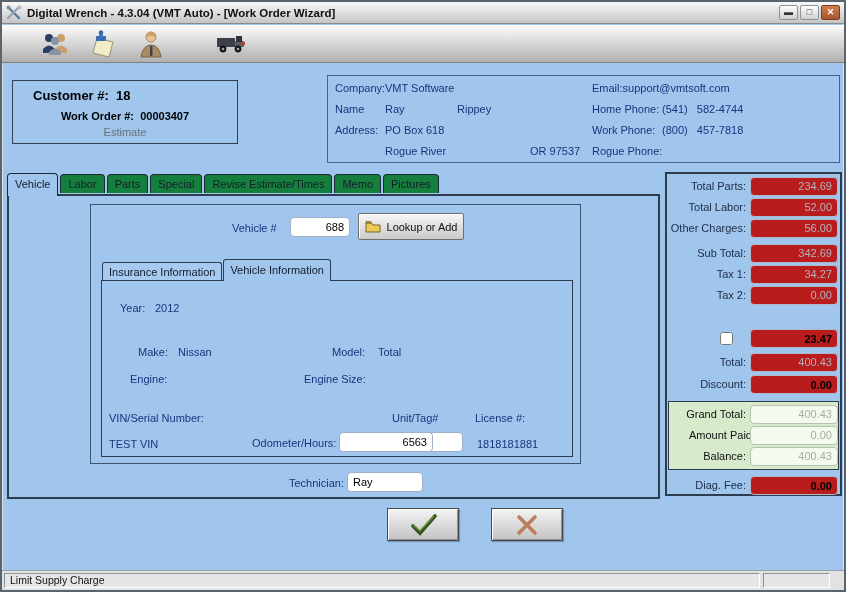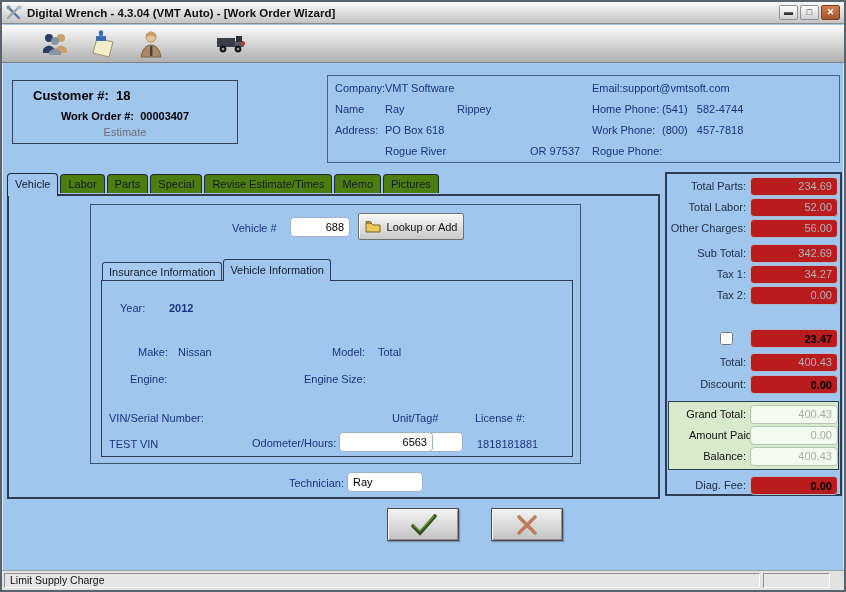--- a/index.html
+++ b/index.html
@@ -37,21 +37,21 @@
   
   .customer-box{position:absolute;left:10px;top:78px;width:226px;height:64px;border:1px solid #33404f;}
   .cust-line1{position:absolute;left:20px;top:7px;font-size:13px;font-weight:bold;color:#000;}
   .cust-line2{position:absolute;left:0;top:29px;width:100%;text-align:center;font-size:11px;font-weight:bold;color:#000;}
   .cust-line3{position:absolute;left:0;top:45px;width:100%;text-align:center;font-size:11px;color:#6a6f76;}
   
   .company-box{position:absolute;left:325px;top:73px;width:513px;height:88px;border:1px solid #44608c;}
   
   .tabs{position:absolute;left:5px;top:171px;height:21px;display:flex;align-items:center;z-index:5;}
   .tab{border:1px solid #1f2a38;border-bottom:none;border-radius:4px 4px 0 0;
-    background:#4d7c0f;padding:0 7px;height:19px;line-height:19px;font-size:11px;color:#131c2a;margin-right:2px;}
+    background:#15803d;padding:0 7px;height:19px;line-height:19px;font-size:11px;color:#131c2a;margin-right:2px;}
   .tab.active{background:#a0c6ee;height:23px;line-height:21px;margin-bottom:-2px;position:relative;z-index:6;}
   .itabs{position:absolute;left:100px;top:257px;height:21px;display:flex;align-items:flex-end;z-index:4;}
   .itab{border:1px solid #2e3c50;border-bottom:none;border-radius:3px 3px 0 0;
     background:#a7cbf0;padding:0 6px;height:18px;line-height:18px;font-size:11px;color:#131c2a;margin-right:1px;}
   .itab.active{background:#a0c6ee;height:22px;line-height:20px;margin-bottom:-1px;position:relative;z-index:5;}
   
   .main-panel{position:absolute;left:5px;top:192px;width:653px;height:305px;border:2px solid #2e3c50;}
   .group-box{position:absolute;left:88px;top:202px;width:491px;height:260px;border:1px solid #3c556e;}
   .itab-panel{position:absolute;left:99px;top:278px;width:472px;height:177px;border:1px solid #2e3c50;}
   
@@ -198,21 +198,21 @@
     <span>Lookup or Add</span>
   </div>
 
   <div class="itabs">
     <div class="itab">Insurance Information</div>
     <div class="itab active">Vehicle Information</div>
   </div>
   <div class="itab-panel"></div>
 
   <span class="nvy" style="left:118px;top:300px;">Year:</span>
-  <span class="nvy" style="left:167px;top:300px;font-weight:bold;">2012</span>
+  <span class="nvy" style="left:153px;top:300px;">2012</span>
   <span class="nvy" style="left:136px;top:344px;">Make:</span>
   <span class="nvy" style="left:176px;top:344px;">Nissan</span>
   <span class="nvy" style="left:330px;top:344px;">Model:</span>
   <span class="nvy" style="left:376px;top:344px;">Total</span>
   <span class="nvy" style="left:128px;top:371px;">Engine:</span>
   <span class="nvy" style="left:172px;top:371px;"></span>
   <span class="nvy" style="left:302px;top:371px;">Engine Size:</span>
   <span class="nvy" style="left:372px;top:371px;"></span>
   <span class="nvy" style="left:107px;top:410px;">VIN/Serial Number:</span>
   <span class="nvy" style="left:390px;top:410px;">Unit/Tag#</span>

